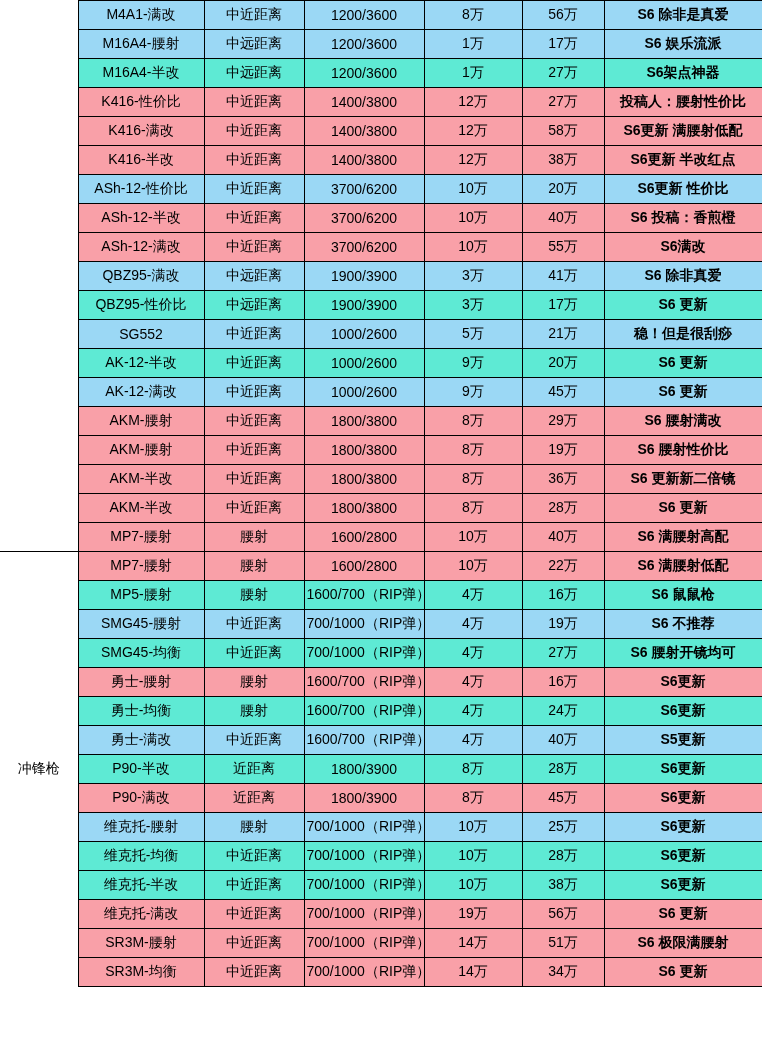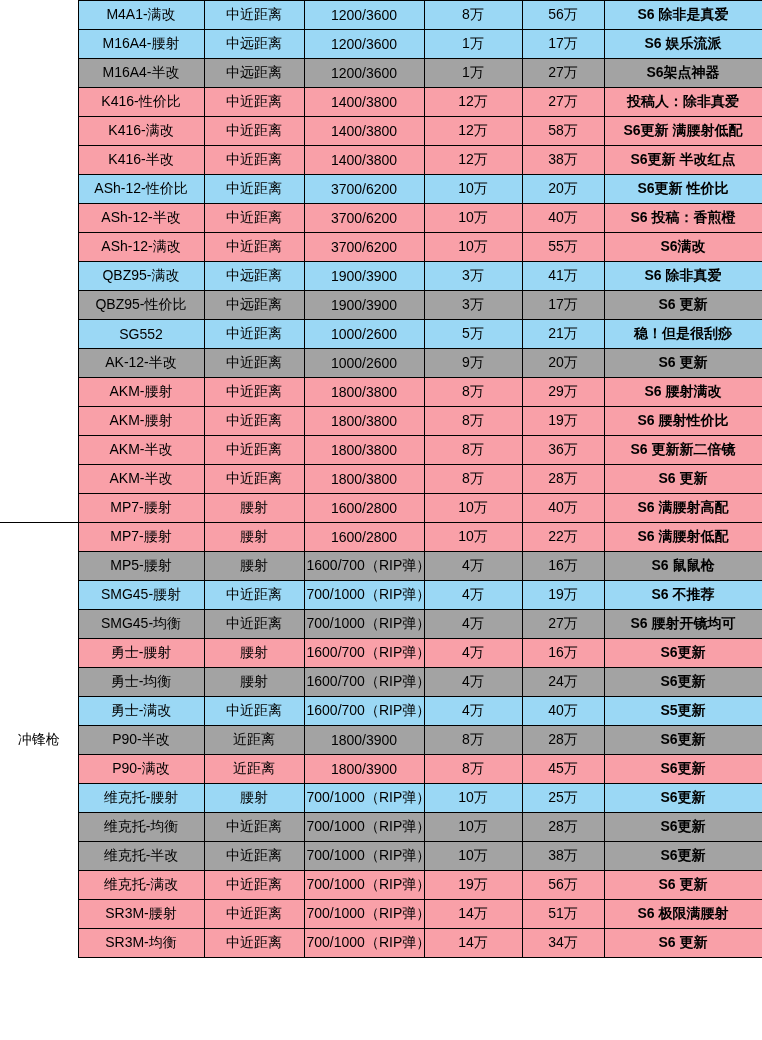--- a/index.html
+++ b/index.html
@@ -53,21 +53,21 @@
     margin-left: 16px;
   }
   .cat-label {
     border-top: 1px solid #000000 !important;
     border-right: 1px solid #000000 !important;
     border-bottom: none !important;
     border-left: none !important;
     background: #ffffff;
   }
   .bg-blue   { background: #9bd8f5; }
-  .bg-yellow { background: #a3a3a3; }
+  .bg-yellow { background: #5eead4; }
   .bg-pink   { background: #f9a0a8; }
   .note-cell { text-align: center; font-weight: bold; }
   .price-small { font-size: 13px; margin-top: 8px; }
 </style>
 </head>
 <body>
 
 <div id="sheet">
   <table class="gun-table">
     <colgroup>
@@ -107,21 +107,21 @@
           <td class="bg-yellow">27万</td>
           <td class="bg-yellow note-cell">S6架点神器</td>
         </tr>
         <tr>
           <td class="cat-cell cat-blank"></td>
           <td class="bg-pink">K416-性价比</td>
           <td class="bg-pink">中近距离</td>
           <td class="bg-pink">1400/3800</td>
           <td class="bg-pink">12万</td>
           <td class="bg-pink">27万</td>
-          <td class="bg-pink note-cell">投稿人：除非真爱</td>
+          <td class="bg-pink note-cell">投稿人：腰射性价比</td>
         </tr>
         <tr>
           <td class="cat-cell cat-blank"></td>
           <td class="bg-pink">K416-满改</td>
           <td class="bg-pink">中近距离</td>
           <td class="bg-pink">1400/3800</td>
           <td class="bg-pink">12万</td>
           <td class="bg-pink">58万</td>
           <td class="bg-pink note-cell">S6更新 满腰射低配</td>
         </tr>
@@ -189,20 +189,29 @@
           <td class="bg-blue note-cell">稳！但是很刮痧</td>
         </tr>
         <tr>
           <td class="cat-cell cat-blank"></td>
           <td class="bg-yellow">AK-12-半改</td>
           <td class="bg-yellow">中近距离</td>
           <td class="bg-yellow">1000/2600</td>
           <td class="bg-yellow">9万</td>
           <td class="bg-yellow">20万</td>
           <td class="bg-yellow note-cell">S6 更新</td>
+        </tr>
+        <tr>
+          <td class="cat-cell cat-blank"></td>
+          <td class="bg-blue">AK-12-满改</td>
+          <td class="bg-blue">中近距离</td>
+          <td class="bg-blue">1000/2600</td>
+          <td class="bg-blue">9万</td>
+          <td class="bg-blue">45万</td>
+          <td class="bg-blue note-cell">S6 更新</td>
         </tr>
         <tr>
           <td class="cat-cell cat-blank"></td>
           <td class="bg-pink">AKM-腰射</td>
           <td class="bg-pink">中近距离</td>
           <td class="bg-pink">1800/3800</td>
           <td class="bg-pink">8万</td>
           <td class="bg-pink">29万</td>
           <td class="bg-pink note-cell">S6 腰射满改</td>
         </tr>

